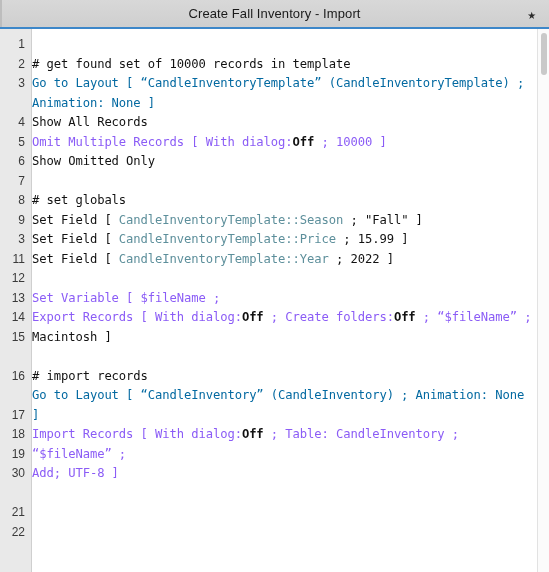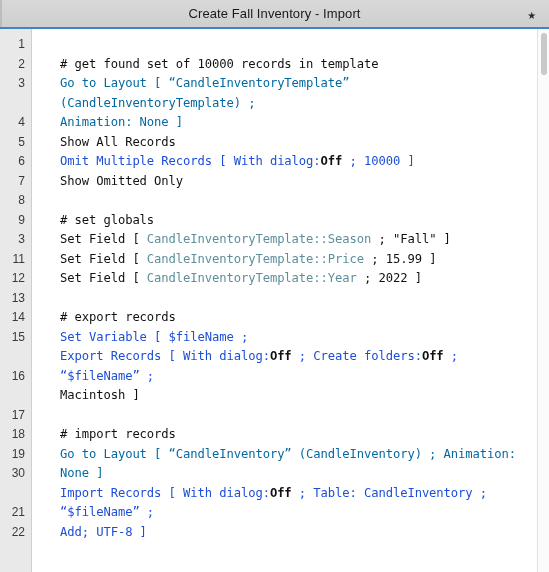--- a/index.html
+++ b/index.html
@@ -86,44 +86,43 @@
     text-align: right;
     padding-right: 6px;
     box-sizing: border-box;
     line-height: 19.5px;
     height: 19.5px;
   }
 
   .code {
     flex: 1 1 auto;
     padding-top: 6px;
-    padding-left: 16px;
+    padding-left: 0;
     padding-right: 12px;
     box-sizing: border-box;
     overflow: hidden;
-    margin-left: 12px;
   }
   .code-line {
     font-family: "DejaVu Sans Mono", "Liberation Mono", monospace;
     font-size: 12.2px;
     line-height: 19.5px;
     white-space: pre-wrap;
     word-break: normal;
     color: #111111;
     letter-spacing: -0.1px;
   }
   .code-line.blank {
     height: 19.5px;
   }
 
   
   .t-plain   { color: #111111; }
   .t-comment { color: #111111; }
   .t-nav     { color: #0369a1; }     
-  .t-found   { color: #1d4ed8; }     
+  .t-found   { color: #8b5cf6; }     
   .t-field   { color: #5d8f9b; }     
   .t-bold    { color: #111111; font-weight: bold; }
 
   
   .scrollbar-track {
     position: absolute;
     top: 0;
     right: 0;
     bottom: 0;
     width: 12px;
@@ -204,21 +203,20 @@
 
       <div class="code-line"><span class="t-plain">Set Field [ </span><span class="t-field">CandleInventoryTemplate::Season</span><span class="t-plain"> ; "Fall" ]</span></div>
 
       <div class="code-line"><span class="t-plain">Set Field [ </span><span class="t-field">CandleInventoryTemplate::Price</span><span class="t-plain"> ; 15.99 ]</span></div>
 
 
       <div class="code-line"><span class="t-plain">Set Field [ </span><span class="t-field">CandleInventoryTemplate::Year</span><span class="t-plain"> ; 2022 ]</span></div>
 
       <div class="code-line blank"></div>
 
-      <div class="code-line"><span class="t-comment"># export records</span></div>
 
       <div class="code-line"><span class="t-found">Set Variable [ $fileName ;</span><br></div>
 
       <div class="code-line"><span class="t-found">Export Records [ With dialog:</span><span class="t-bold">Off</span><span class="t-found"> ; Create folders:</span><span class="t-bold">Off</span><span class="t-found"> ; “$fileName” ;</span><br><span class="t-plain">Macintosh ]</span></div>
 
       <div class="code-line blank"></div>
 
       <div class="code-line"><span class="t-comment"># import records</span></div>
 
       <div class="code-line"><span class="t-nav">Go to Layout [ “CandleInventory” (CandleInventory) ; Animation: None ]</span></div>

